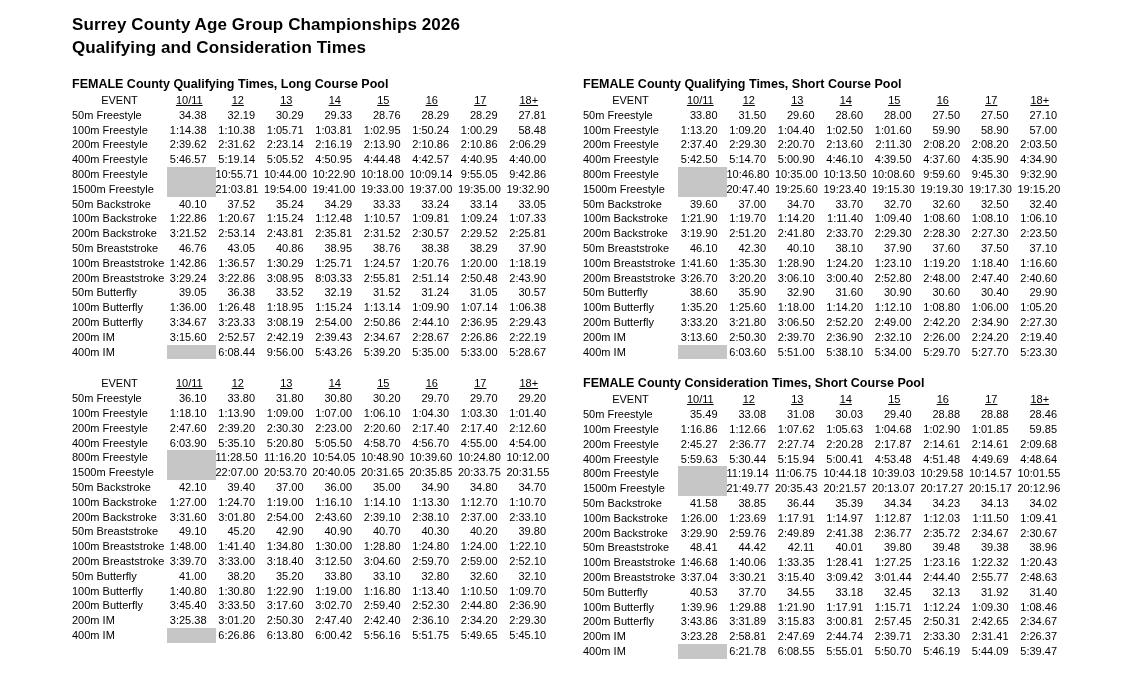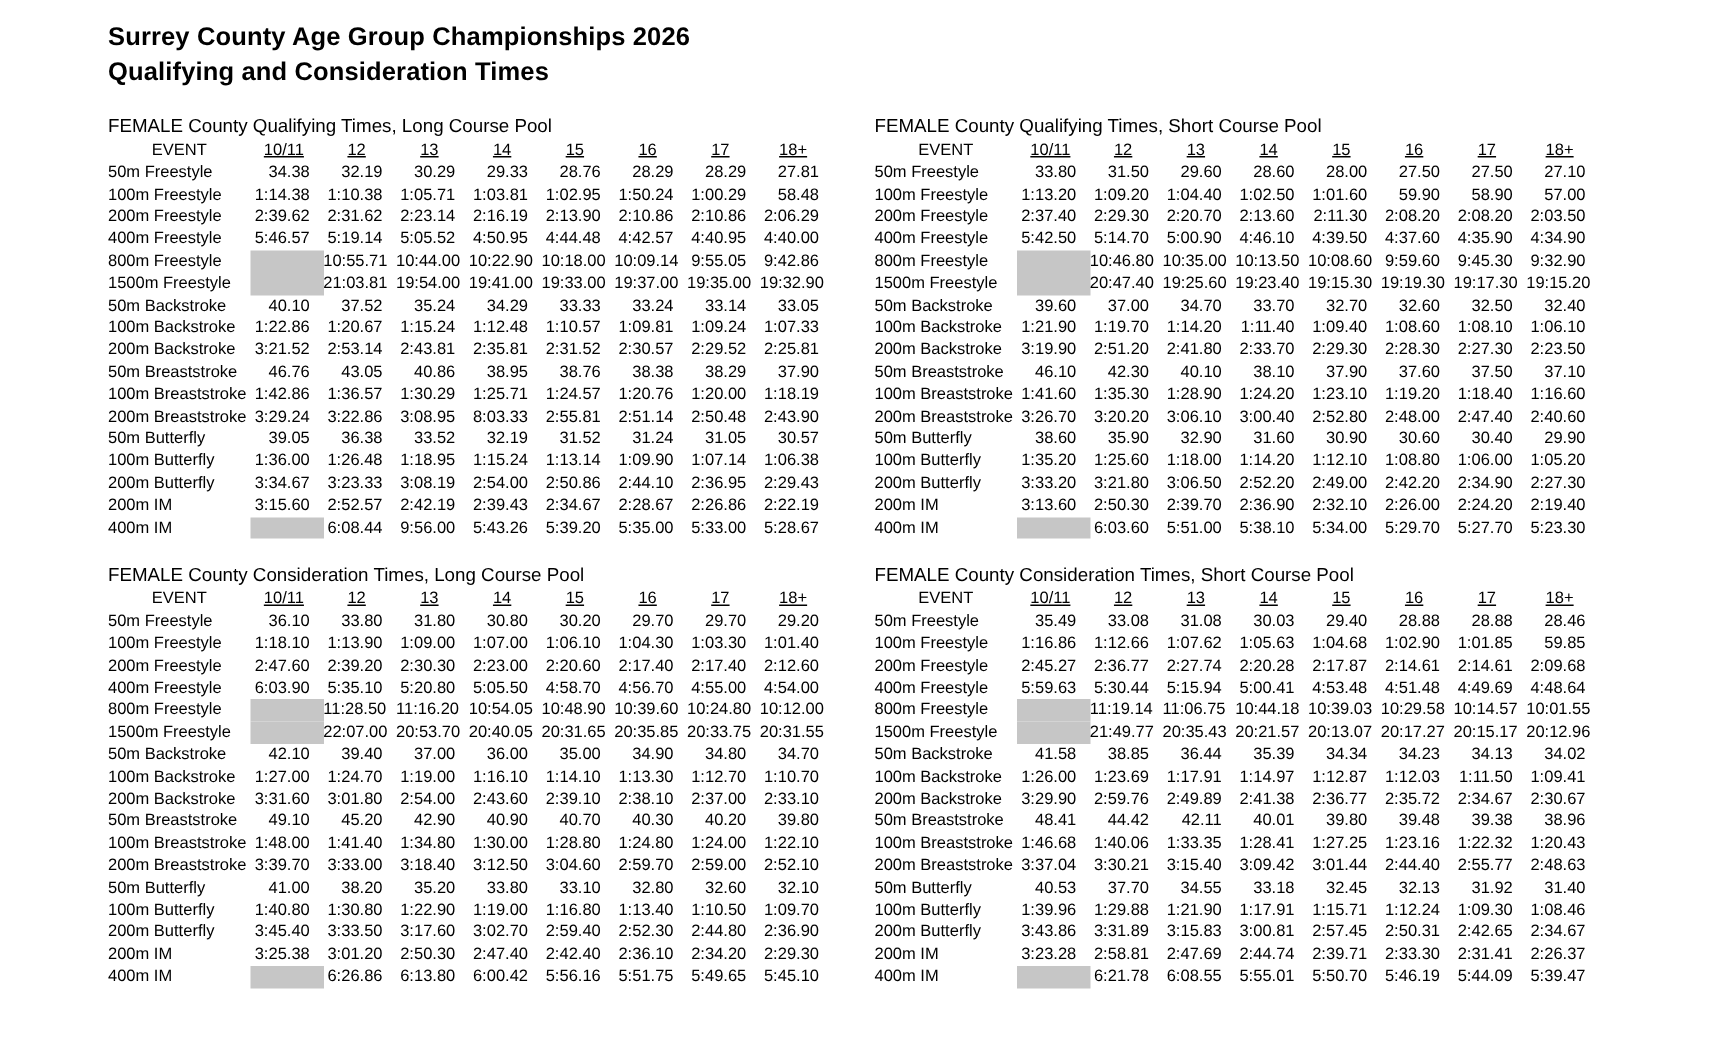--- a/index.html
+++ b/index.html
@@ -27,21 +27,21 @@
   }
   .tables-grid {
     display: grid;
     grid-template-columns: 483px 483px;
     column-gap: 28px;
     row-gap: 17px;
     margin-top: 18px;
   }
   .table-title {
     font-size: 12.5px;
-    font-weight: normal;
+    font-weight: bold;
     margin: 0 0 1px 0;
     line-height: 15px;
     white-space: nowrap;
   }
   table.times {
     border-collapse: collapse;
     table-layout: fixed;
     width: 483px;
   }
   table.times th,
@@ -480,21 +480,20 @@
               <td class="time-cell">5:34.00</td>
               <td class="time-cell">5:29.70</td>
               <td class="time-cell">5:27.70</td>
               <td class="time-cell">5:23.30</td>
             </tr>
           </tbody>
       </table>
     </section>
 
     <section class="table-block">
-      <h2 class="table-title">FEMALE County Consideration Times, Long Course Pool</h2>
       <table class="times">
         <thead>
             <tr>
               <th class="col-event">EVENT</th>
               <th class="col-age">10/11</th>
               <th class="col-age">12</th>
               <th class="col-age">13</th>
               <th class="col-age">14</th>
               <th class="col-age">15</th>
               <th class="col-age">16</th>

